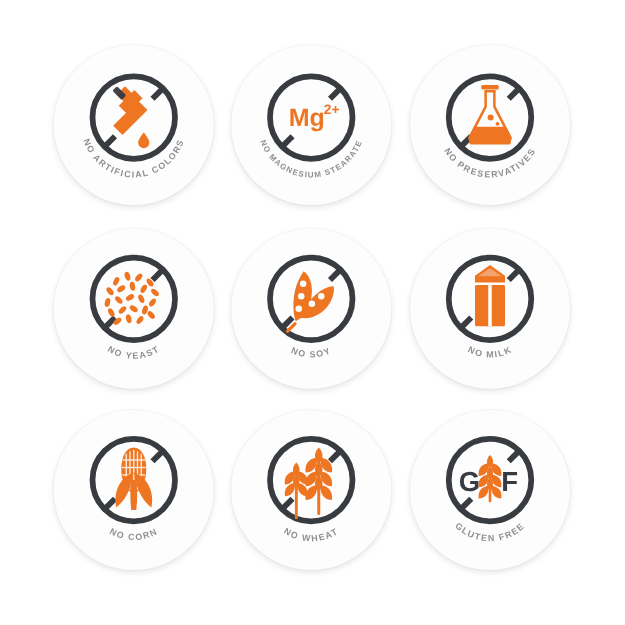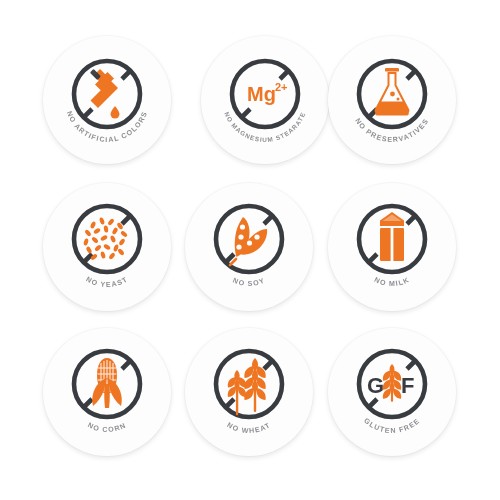--- a/index.html
+++ b/index.html
@@ -76,21 +76,21 @@
       </g>
       <g class="glyph-dark" opacity="0.95">
         <rect x="47.2" y="35.8" width="10.5" height="5.2" rx="1.2" transform="rotate(45 52.4 38.4)"></rect>
       </g>
       <text class="arctext">
         <textPath href="#arc1" startOffset="50%" text-anchor="middle">NO ARTIFICIAL COLORS</textPath>
       </text>
     </svg>
   </div>
 
-  <div class="badge" style="left:201px;top:36px;">
+  <div class="badge" style="left:185px;top:36px;">
     <svg viewBox="0 0 128 128">
       <defs>
         <path id="arc2" d="M 21,63 A 43,43 0 0 0 107,63"></path>
       </defs>
       <circle class="ring" cx="64" cy="58" r="33"></circle>
       <line class="slash" x1="40.5" y1="81.5" x2="49" y2="73"></line>
       <line class="slash" x1="79" y1="43" x2="87.5" y2="34.5"></line>
       <text class="mglabel" x="46" y="65">Mg</text>
       <text class="mgsup" x="74" y="55">2+</text>
       <text class="arctext arctext-sm">

